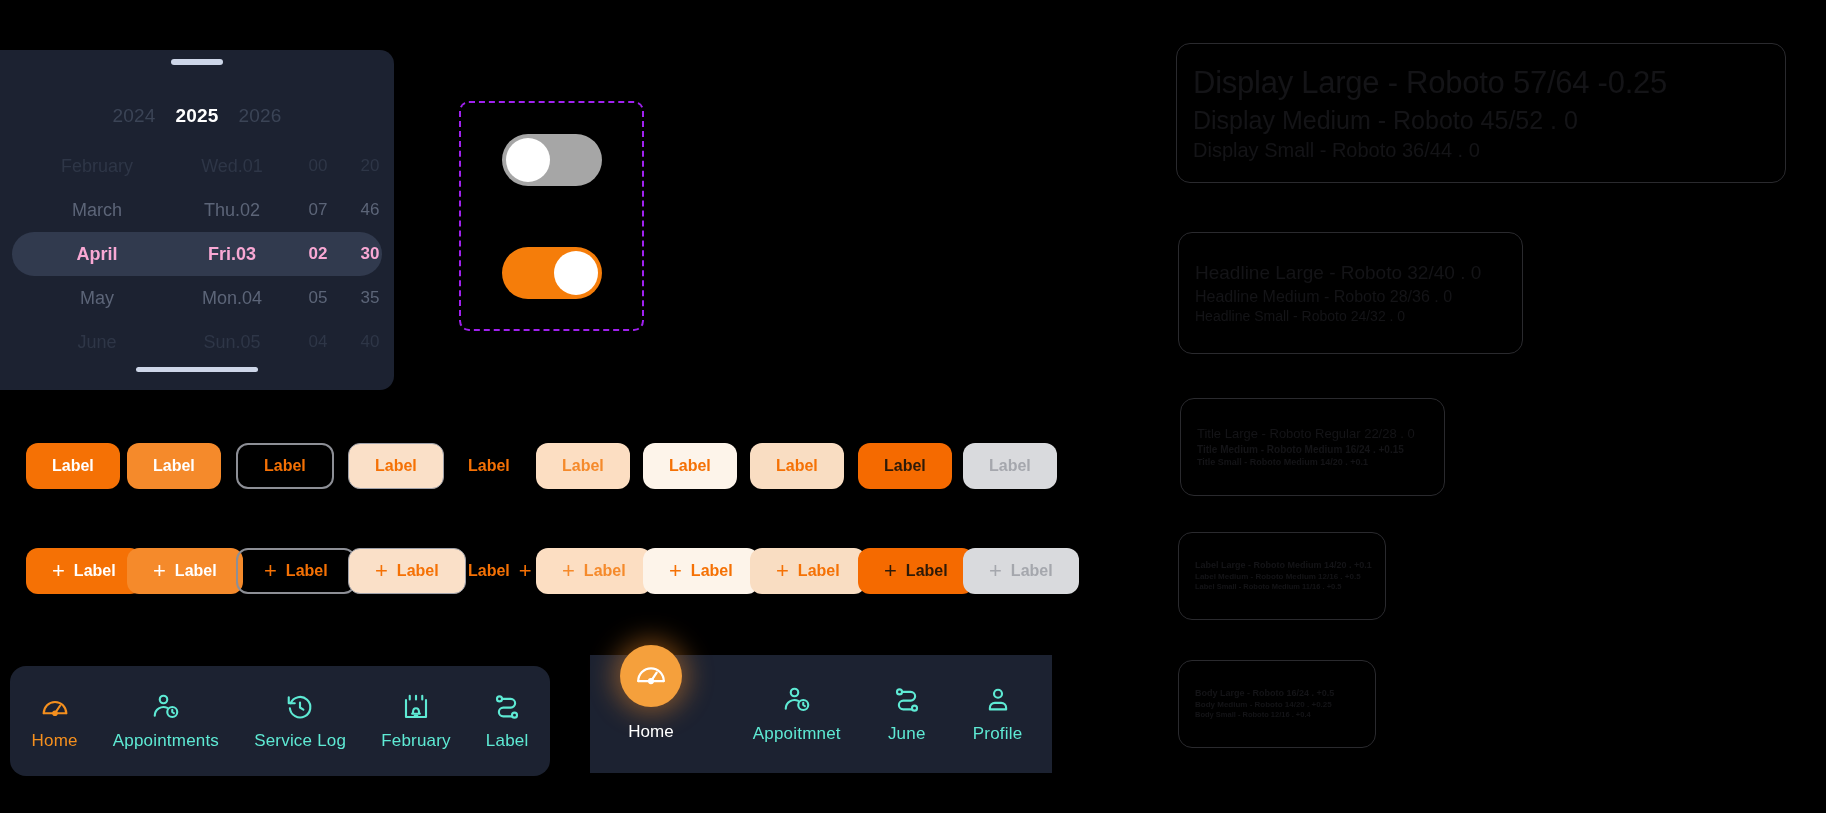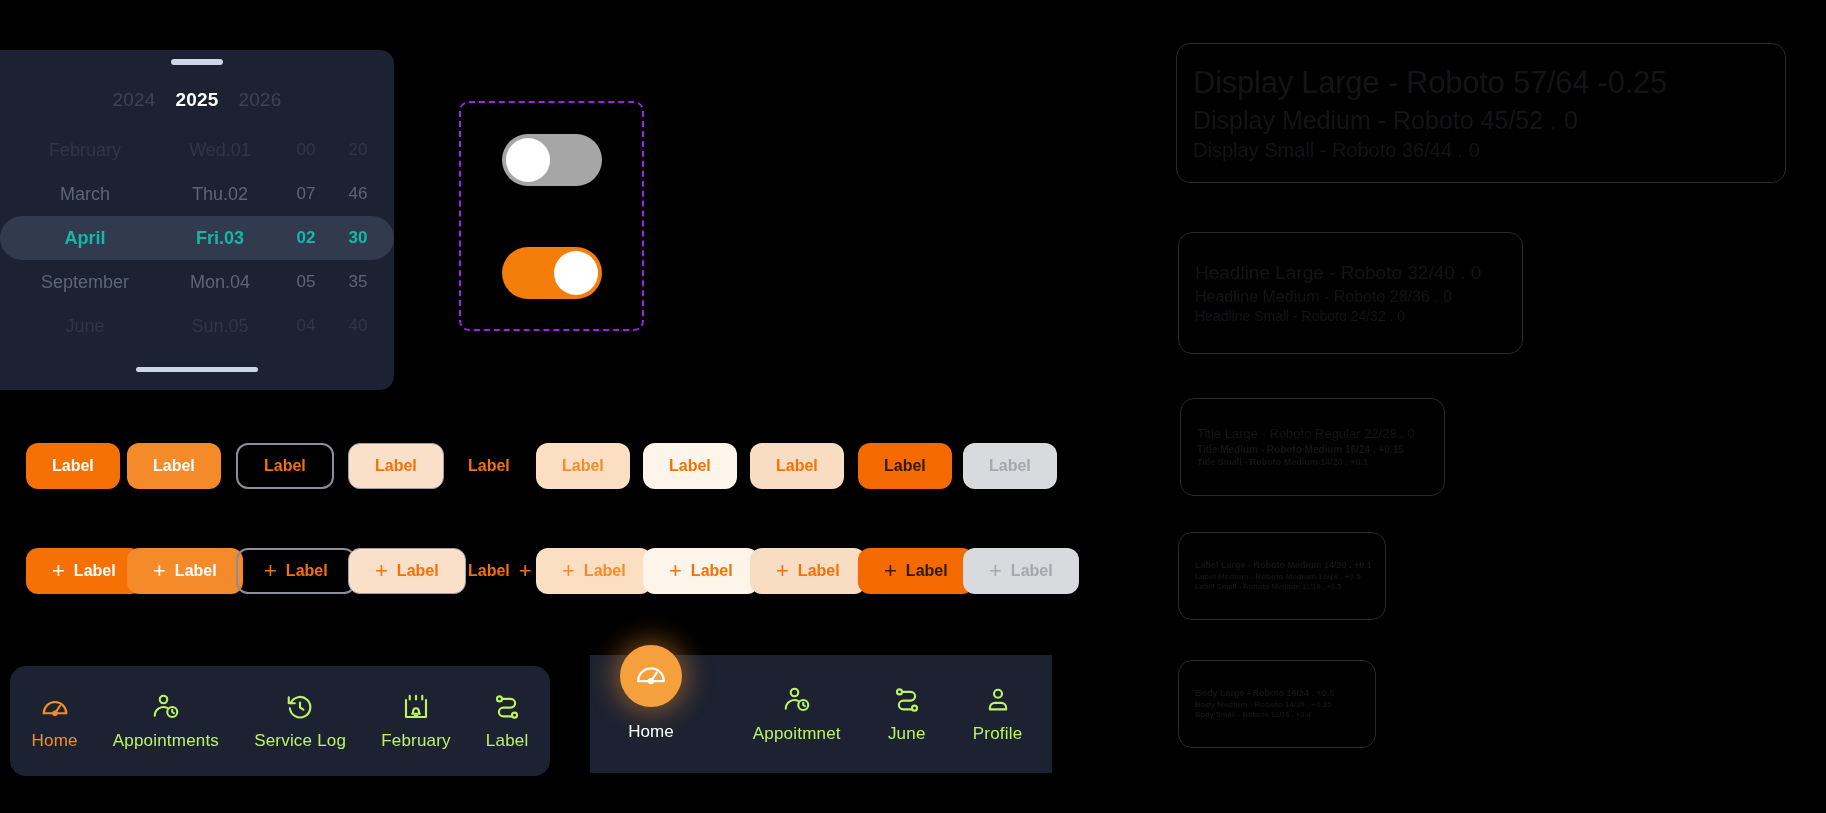--- a/index.html
+++ b/index.html
@@ -22,37 +22,37 @@
   .dp-grabber {
     width: 52px; height: 6px; border-radius: 3px;
     background: #cdd6e8;
     margin: 9px auto 0 auto;
   }
   .dp-years {
     display: flex; justify-content: center; align-items: baseline;
     gap: 20px; margin-top: 24px;
   }
   .dp-year { font-size: 19px; color: #3b4456; letter-spacing: .2px; }
-  .dp-year.sel { color: #ffffff; font-weight: 700; font-size: 19px; }
+  .dp-year.sel { color: #ffffff; font-weight: 700; font-size: 19px; margin-top: 16px; }
   .dp-rows { margin-top: 17px; position: relative; }
   .dp-row {
     display: grid;
     grid-template-columns: 150px 120px 52px 52px;
     align-items: center;
     height: 44px;
     padding-left: 10px;
     border-radius: 22px;
-    margin: 0 0;
+    margin: 0 12px;
   }
   .dp-row .c { text-align: center; font-size: 18px; }
   .dp-row .c.num { font-size: 17px; }
   .dp-row.r0 .c { color: #2e3647; }
   .dp-row.r1 .c { color: #5c6578; }
   .dp-row.sel { background: #313a4e; }
-  .dp-row.sel .c { color: #14b8a6; font-weight: 700; }
+  .dp-row.sel .c { color: #f9a8d4; font-weight: 700; }
   .dp-row.r3 .c { color: #5c6578; }
   .dp-row.r4 .c { color: #2e3647; }
   .dp-home {
     position: absolute; left: 50%; transform: translateX(-50%);
     bottom: 18px; width: 122px; height: 5px;
     border-radius: 3px; background: #cdd6e8;
   }
 
   
   .toggle-frame {
@@ -133,21 +133,21 @@
   .navbar.right {
     left: 590px; top: 655px;
     width: 462px; height: 118px;
     border-radius: 0;
     justify-content: space-around;
     padding: 0 6px;
   }
   .nav-item {
     display: flex; flex-direction: column;
     align-items: center; gap: 9px;
-    color: #bef264;
+    color: #5eead4;
   }
   .nav-item .nav-label { font-size: 17px; letter-spacing: .2px; }
   .nav-item.active { color: #f5901e; }
   .nav-item .nav-ico { width: 30px; height: 30px; display:block; }
   .nav-item .nav-ico svg { width: 100%; height: 100%; display:block; }
   .nav-spacer { width: 86px; }
 
   .fab {
     position: absolute; left: 620px; top: 645px;
     width: 62px; height: 62px; border-radius: 50%;
@@ -221,21 +221,21 @@
         <span class="c num">07</span>
         <span class="c num">46</span>
       </div>
       <div class="dp-row sel">
         <span class="c">April</span>
         <span class="c">Fri.03</span>
         <span class="c num">02</span>
         <span class="c num">30</span>
       </div>
       <div class="dp-row r3">
-        <span class="c">September</span>
+        <span class="c">May</span>
         <span class="c">Mon.04</span>
         <span class="c num">05</span>
         <span class="c num">35</span>
       </div>
       <div class="dp-row r4">
         <span class="c">June</span>
         <span class="c">Sun.05</span>
         <span class="c num">04</span>
         <span class="c num">40</span>
       </div>

